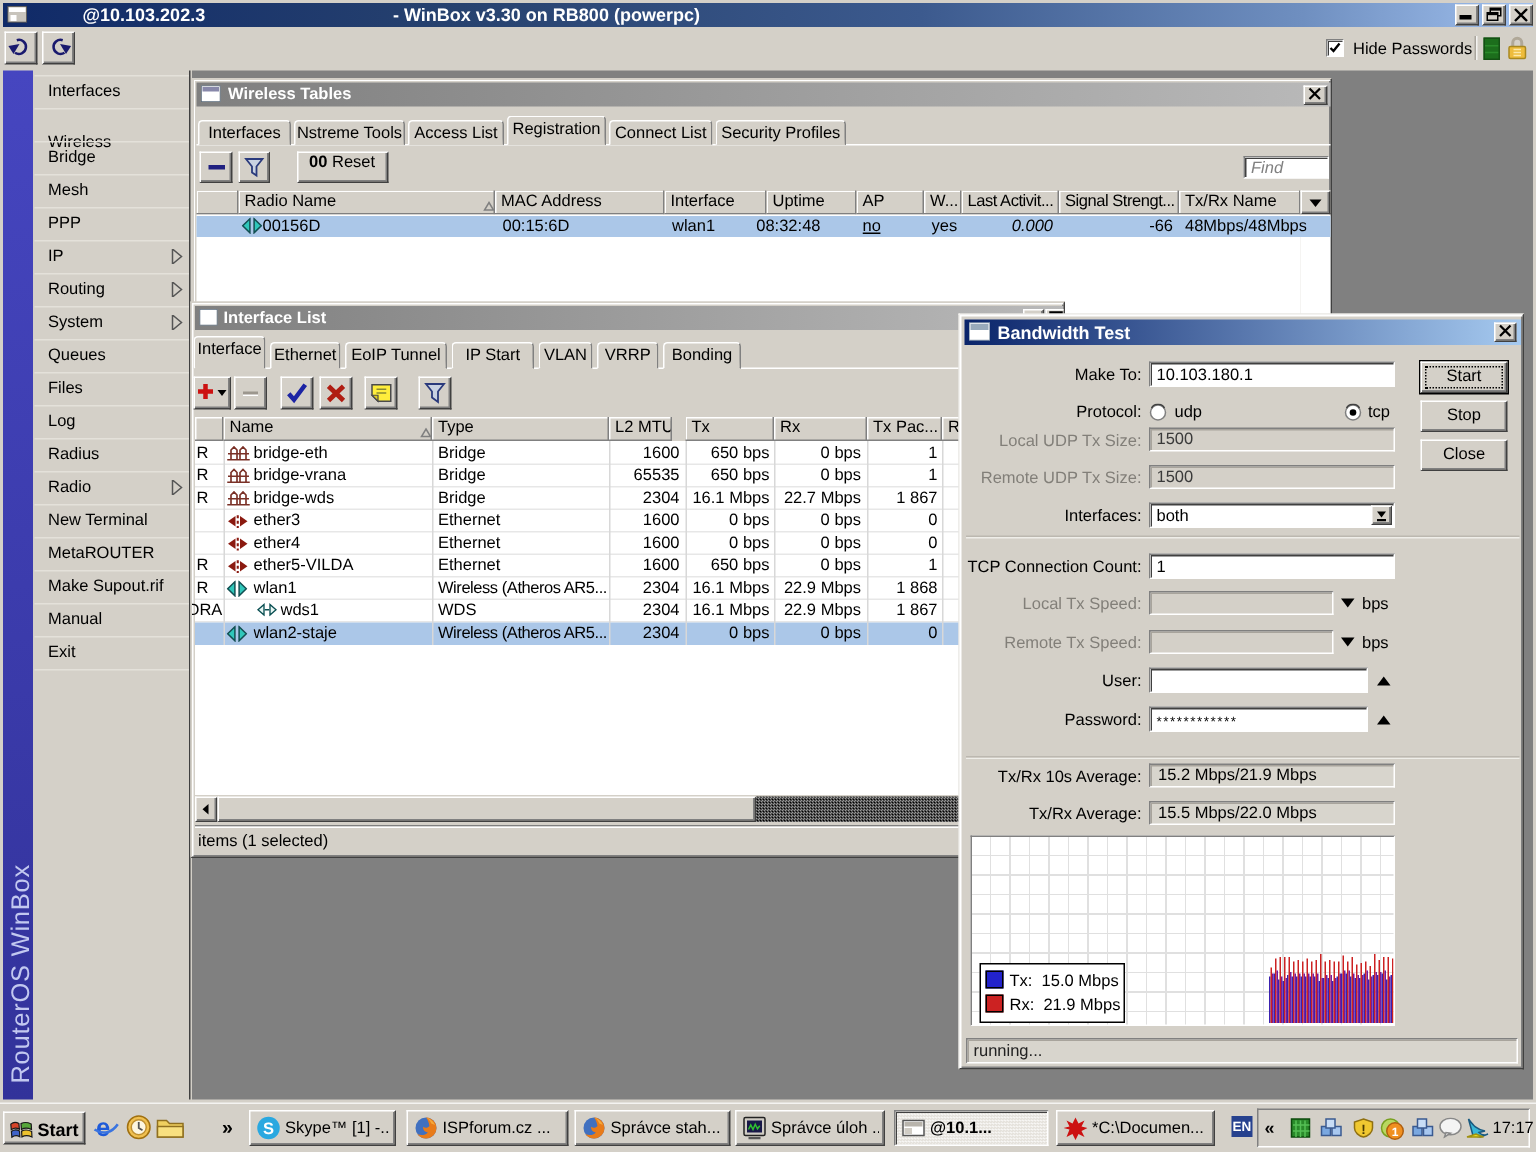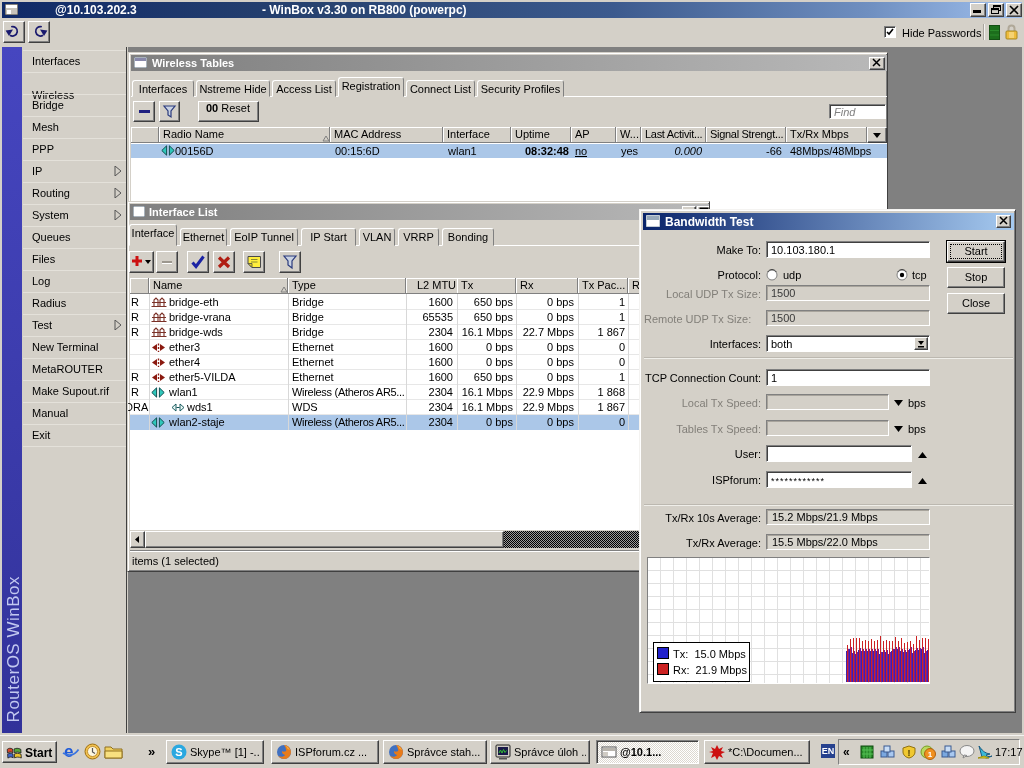--- a/index.html
+++ b/index.html
@@ -123,21 +123,21 @@
         <path d="M1 0 L7 5 L1 10 Z" fill="#d4d0c8" stroke="#555" stroke-width="1"></path>
       </svg></div>
 <div class="abs" style="left:32px;top:231px;width:90px;">Queues</div>
 <div class="abs" style="left:23px;top:248px;width:103px;height:1px;background:#e4e1da;"></div>
 <div class="abs" style="left:32px;top:253px;width:90px;">Files</div>
 <div class="abs" style="left:23px;top:270px;width:103px;height:1px;background:#e4e1da;"></div>
 <div class="abs" style="left:32px;top:275px;width:90px;">Log</div>
 <div class="abs" style="left:23px;top:292px;width:103px;height:1px;background:#e4e1da;"></div>
 <div class="abs" style="left:32px;top:297px;width:90px;">Radius</div>
 <div class="abs" style="left:23px;top:314px;width:103px;height:1px;background:#e4e1da;"></div>
-<div class="abs" style="left:32px;top:319px;width:90px;">Test</div>
+<div class="abs" style="left:32px;top:319px;width:90px;">Radio</div>
 <div class="abs" style="left:23px;top:336px;width:103px;height:1px;background:#e4e1da;"></div>
 <div class="abs" style="left:114px;top:320px;"><svg width="8" height="10">
         <path d="M1 0 L7 5 L1 10 Z" fill="#d4d0c8" stroke="#555" stroke-width="1"></path>
       </svg></div>
 <div class="abs" style="left:32px;top:341px;width:90px;">New Terminal</div>
 <div class="abs" style="left:23px;top:358px;width:103px;height:1px;background:#e4e1da;"></div>
 <div class="abs" style="left:32px;top:363px;width:90px;">MetaROUTER</div>
 <div class="abs" style="left:23px;top:380px;width:103px;height:1px;background:#e4e1da;"></div>
 <div class="abs" style="left:32px;top:385px;width:90px;">Make Supout.rif</div>
 <div class="abs" style="left:23px;top:402px;width:103px;height:1px;background:#e4e1da;"></div>
@@ -153,21 +153,21 @@
 <div class="abs" style="left:5px;top:4px;"><svg width="13" height="11">
           <rect width="13" height="11" fill="#fff" stroke="#567"></rect>
           <rect x="1" y="1" width="11" height="3" fill="#88a"></rect>
         </svg></div>
 <div class="abs ttl" style="left:23px;top:4px;">Wireless Tables</div>
 <div class="abs raised" style="left:740px;top:4px;width:16px;height:13px;"><svg width="14" height="11">
           <path d="M3 1 L10 8 M10 1 L3 8" stroke="#000" stroke-width="1.5"></path>
         </svg></div>
 <div class="abs" style="left:2px;top:43px;width:756px;height:1px;background:#ffffff;"></div>
 <div class="tab" style="left:3px;top:27px;width:62px;height:17px;">Interfaces</div>
-<div class="tab" style="left:67px;top:27px;width:74px;height:17px;">Nstreme Hide</div>
+<div class="tab" style="left:67px;top:27px;width:74px;height:17px;">Nstreme Tools</div>
 <div class="tab" style="left:143px;top:27px;width:64px;height:17px;">Access List</div>
 <div class="tab" style="left:209px;top:24px;width:66px;height:20px;border-bottom-color:#d4d0c8;z-index:3;">Registration</div>
 <div class="tab" style="left:277px;top:27px;width:69px;height:17px;">Connect List</div>
 <div class="tab" style="left:348px;top:27px;width:87px;height:17px;">Security Profiles</div>
 <div class="abs raised" style="left:4px;top:48px;width:22px;height:21px;">
         <div style="margin:8px 0 0 5px;width:11px;height:3px;background:#202080;"></div>
       </div>
 <div class="abs raised" style="left:30px;top:48px;width:21px;height:21px;"><svg width="19" height="19">
           <path d="M4 4 H15 L11 9 V15 L8 13 V9 Z" fill="#c9d2e2" stroke="#2a3a7c" stroke-width="1.2"></path>
         </svg></div>
@@ -175,38 +175,38 @@
 <div class="abs sunk" style="left:700px;top:51px;width:57px;height:15px;color:#808080;font-style:italic;padding:1px 0 0 4px;">Find</div>
 <div class="th" style="left:2px;top:74px;width:28px;"></div>
 <div class="th" style="left:30px;top:74px;width:171px;">Radio Name</div>
 <div class="th" style="left:201px;top:74px;width:113px;">MAC Address</div>
 <div class="th" style="left:314px;top:74px;width:68px;">Interface</div>
 <div class="th" style="left:382px;top:74px;width:60px;">Uptime</div>
 <div class="th" style="left:442px;top:74px;width:45px;">AP</div>
 <div class="th" style="left:487px;top:74px;width:25px;">W...</div>
 <div class="th" style="left:512px;top:74px;width:65px;letter-spacing:-0.3px;">Last Activit...</div>
 <div class="th" style="left:577px;top:74px;width:80px;letter-spacing:-0.3px;">Signal Strengt...</div>
-<div class="th" style="left:657px;top:74px;width:81px;">Tx/Rx Mbps</div>
+<div class="th" style="left:657px;top:74px;width:81px;">Tx/Rx Name</div>
 <div class="abs" style="left:193px;top:79px;"><svg width="8" height="7">
           <path d="M4 1 L7 6 H1 Z" fill="none" stroke="#808080"></path>
         </svg></div>
 <div class="abs raised" style="left:738px;top:74px;width:20px;height:16px;"><svg width="18" height="14">
           <path d="M5 5 L9 10 L13 5 Z" fill="#000"></path>
         </svg></div>
 <div class="abs" style="left:2px;top:90px;width:736px;height:416px;background:#fff;"></div>
 <div class="abs" style="left:738px;top:90px;width:20px;height:416px;background:#fff;"></div>
 <div class="abs" style="left:2px;top:91px;width:756px;height:14px;background:#abc7e8;"></div>
 <div class="abs" style="left:32px;top:92px;"><svg width="14" height="11">
           <path d="M5.6 0.8 L0.8 5.5 L5.6 10.2 Z" fill="#2fc7ba" stroke="#134f52" stroke-width="1"></path>
           <path d="M8.4 0.8 L13.2 5.5 L8.4 10.2 Z" fill="#2fc7ba" stroke="#134f52" stroke-width="1"></path>
         </svg></div>
 <div class="cell" style="left:46px;top:92px;">00156D</div>
 <div class="cell" style="left:206px;top:92px;">00:15:6D</div>
 <div class="cell" style="left:319px;top:92px;">wlan1</div>
-<div class="cell num" style="left:382px;top:92px;width:58px;font-weight:bold;">08:32:48</div>
+<div class="cell num" style="left:360px;top:92px;width:58px;">08:32:48</div>
 <div class="cell" style="left:446px;top:92px;text-decoration:underline;">no</div>
 <div class="cell" style="left:492px;top:92px;">yes</div>
 <div class="cell num" style="left:512px;top:92px;width:61px;font-style:italic;">0.000</div>
 <div class="cell num" style="left:577px;top:92px;width:76px;">-66</div>
 <div class="cell" style="left:661px;top:92px;">48Mbps/48Mbps</div>
     </div>
 
 <div id="il" class="abs winborder" style="left:127px;top:201px;width:583px;height:371px;overflow:hidden;">
       <div class="abs" style="left:2px;top:2px;width:579px;height:16px;background:linear-gradient(to right,#7f7f7f,#b9b9b9);"></div>
 <div class="abs" style="left:5px;top:4px;"><svg width="12" height="11">
@@ -245,21 +245,21 @@
           <path d="M4 4.5 H16.5 V15.5 H8 L4 11.5 Z" fill="#ffee3c" stroke="#4a4a4a" stroke-width="1"></path>
           <path d="M4 11.5 H8 V15.5 Z" fill="#e0ce20" stroke="#4a4a4a" stroke-width="0.8"></path>
           <path d="M7 7.5 H13.5 M7 10 H13.5" stroke="#8a8a30" stroke-width="1"></path>
         </svg></div>
 <div class="abs raised" style="left:151px;top:49px;width:22px;height:22px;"><svg width="20" height="20">
           <path d="M4 4 H16 L12 9 V16 L8 13 V9 Z" fill="#c9d2e2" stroke="#2a3a7c" stroke-width="1.2"></path>
         </svg></div>
 <div class="th" style="left:2px;top:76px;width:19px;"></div>
 <div class="th" style="left:21px;top:76px;width:139px;">Name</div>
 <div class="th" style="left:160px;top:76px;width:118px;">Type</div>
-<div class="th" style="left:278px;top:76px;width:58px;text-align:center;">L2 MTU</div>
+<div class="th" style="left:278px;top:76px;width:42px;text-align:center;">L2 MTU</div>
 <div class="th" style="left:329px;top:76px;width:59px;">Tx</div>
 <div class="th" style="left:388px;top:76px;width:62px;">Rx</div>
 <div class="th" style="left:450px;top:76px;width:50px;">Tx Pac...</div>
 <div class="th" style="left:500px;top:76px;width:81px;">R</div>
 <div class="abs" style="left:152px;top:81px;"><svg width="8" height="7">
           <path d="M4 1 L7 6 H1 Z" fill="none" stroke="#808080"></path>
         </svg></div>
 <div class="abs" style="left:2px;top:92px;width:579px;height:236px;background:#fff;"></div>
 <div class="cell" style="left:3px;top:94px;width:18px;">R</div>
 <div class="abs" style="left:23px;top:95px;"><svg width="16" height="11">
@@ -407,49 +407,49 @@
         </svg></div>
 <div class="abs" style="left:143px;top:59px;">udp</div>
 <div class="abs" style="left:256px;top:59px;"><svg width="12" height="12">
           <circle cx="6" cy="6" r="5" fill="#fff" stroke="#808080"></circle>
           <path d="M1.7 3 A5 5 0 0 1 10.3 3" fill="none" stroke="#404040"></path>
           <circle cx="6" cy="6" r="2.2" fill="#000"></circle>
         </svg></div>
 <div class="abs" style="left:272px;top:59px;">tcp</div>
 <div class="abs" style="left:4px;top:78px;width:117px;text-align:right;color:#827f79;">Local UDP Tx Size:</div>
 <div class="abs sunkg" style="left:126px;top:75px;width:164px;height:16px;padding:1px 0 0 4px;color:#3a3a3a;">1500</div>
-<div class="abs" style="left:4px;top:103px;width:117px;color:#827f79;">Remote UDP Tx Size:</div>
+<div class="abs" style="left:4px;top:103px;width:117px;text-align:right;color:#827f79;">Remote UDP Tx Size:</div>
 <div class="abs sunkg" style="left:126px;top:100px;width:164px;height:16px;padding:1px 0 0 4px;color:#3a3a3a;">1500</div>
 <div class="abs" style="left:4px;top:128px;width:117px;text-align:right;color:#000;">Interfaces:</div>
 <div class="abs sunk" style="left:126px;top:125px;width:164px;height:17px;padding:2px 0 0 4px;">both</div>
 <div class="abs raised" style="left:274px;top:127px;width:14px;height:13px;"><svg width="12" height="11">
           <path d="M3 3 L6 7 L9 3 Z" fill="#000"></path>
           <rect x="3" y="8" width="6" height="1.5" fill="#000"></rect>
         </svg></div>
 <div class="gline" style="left:4px;top:147px;width:369px;"></div>
 <div class="abs" style="left:4px;top:162px;width:117px;text-align:right;color:#000;">TCP Connection Count:</div>
 <div class="abs sunk" style="left:126px;top:159px;width:164px;height:17px;padding:2px 0 0 4px;">1</div>
 <div class="abs" style="left:4px;top:187px;width:117px;text-align:right;color:#827f79;">Local Tx Speed:</div>
 <div class="abs sunkg" style="left:126px;top:184px;width:123px;height:16px;"></div>
 <div class="abs" style="left:253px;top:188px;"><svg width="11" height="9">
           <path d="M1 1 L10 1 L5.5 7 Z" fill="#000"></path>
         </svg></div>
 <div class="abs" style="left:268px;top:187px;">bps</div>
-<div class="abs" style="left:4px;top:213px;width:117px;text-align:right;color:#827f79;">Tables Tx Speed:</div>
+<div class="abs" style="left:4px;top:213px;width:117px;text-align:right;color:#827f79;">Remote Tx Speed:</div>
 <div class="abs sunkg" style="left:126px;top:210px;width:123px;height:16px;"></div>
 <div class="abs" style="left:253px;top:214px;"><svg width="11" height="9">
           <path d="M1 1 L10 1 L5.5 7 Z" fill="#000"></path>
         </svg></div>
 <div class="abs" style="left:268px;top:213px;">bps</div>
 <div class="abs" style="left:4px;top:238px;width:117px;text-align:right;color:#000;">User:</div>
 <div class="abs sunk" style="left:126px;top:235px;width:146px;height:17px;"></div>
 <div class="abs" style="left:277px;top:240px;"><svg width="11" height="9">
           <path d="M1 7 L10 7 L5.5 1 Z" fill="#000"></path>
         </svg></div>
-<div class="abs" style="left:4px;top:264px;width:117px;text-align:right;color:#000;">ISPforum:</div>
+<div class="abs" style="left:4px;top:264px;width:117px;text-align:right;color:#000;">Password:</div>
 <div class="abs sunk" style="left:126px;top:261px;width:146px;height:17px;padding:4px 0 0 4px;font-size:9px;letter-spacing:1px;">************</div>
 <div class="abs" style="left:277px;top:266px;"><svg width="11" height="9">
           <path d="M1 7 L10 7 L5.5 1 Z" fill="#000"></path>
         </svg></div>
 <div class="gline" style="left:4px;top:294px;width:369px;"></div>
 <div class="abs" style="left:4px;top:302px;width:117px;text-align:right;color:#000;">Tx/Rx 10s Average:</div>
 <div class="abs sunkg" style="left:126px;top:299px;width:164px;height:16px;padding:1px 0 0 5px;background:#d8d5cd;">15.2 Mbps/21.9 Mbps</div>
 <div class="abs" style="left:4px;top:327px;width:117px;text-align:right;color:#000;">Tx/Rx Average:</div>
 <div class="abs sunkg" style="left:126px;top:324px;width:164px;height:16px;padding:1px 0 0 5px;background:#d8d5cd;">15.5 Mbps/22.0 Mbps</div>
 <div class="abs raised" style="left:307px;top:31px;width:58px;height:21px;text-align:center;padding-top:3px;outline:1px dotted #000;outline-offset:-4px;box-shadow: inset -1px -1px 0 #808080, 0 0 0 1px #000;">Start</div>
@@ -541,20 +541,21 @@
           <rect x="278" y="93" width="1" height="31" fill="#7a1a9a"></rect>
           <rect x="279" y="92" width="1" height="32" fill="#3a22b0"></rect>
           <rect x="280" y="81" width="1" height="43" fill="#cc2222"></rect>
           <rect x="281" y="90" width="1" height="34" fill="#7a1a9a"></rect>
         </svg></div>
 <div class="abs" style="left:13px;top:432px;width:97px;height:40px;background:#fff;border:1px solid #000;"></div>
 <div class="abs" style="left:17px;top:437px;width:12px;height:12px;background:#2222cc;border:1px solid #000;"></div>
 <div class="abs" style="left:33px;top:438px;">Tx:&nbsp;&nbsp;15.0 Mbps</div>
 <div class="abs" style="left:17px;top:453px;width:12px;height:12px;background:#cc2222;border:1px solid #000;"></div>
 <div class="abs" style="left:33px;top:454px;">Rx:&nbsp;&nbsp;21.9 Mbps</div>
+<div class="abs sunkg" style="left:4px;top:482px;width:368px;height:17px;background:#d8d5cd;padding:2px 0 0 4px;color:#222;">running...</div>
     </div>
 
 <div class="abs" style="left:0;top:735px;width:1024px;height:33px;background:#d4d0c8;border-top:1px solid #f4f3f1;"></div>
 <div class="abs raised" style="left:2px;top:741px;width:55px;height:22px;">
 <svg class="abs" style="left:3px;top:3px;" width="17" height="16" viewBox="0 0 17 16">
 <path d="M1.2 4.4 C2.8 3 4.6 2.9 6.6 4 L6.9 7.8 C5 6.7 3.2 6.8 1.5 8.1 Z" fill="#d6452a" stroke="#1a1a1a" stroke-width="0.8"></path>
 <path d="M8 4.1 C10 3 12 3 14.8 4.3 L15 8 C12.4 6.8 10.4 6.8 8.3 7.9 Z" fill="#56a63a" stroke="#1a1a1a" stroke-width="0.8"></path>
 <path d="M1.6 9.3 C3.3 8 5.1 7.9 7 9 L7.2 12.8 C5.4 11.7 3.6 11.8 1.9 13.1 Z" fill="#3f63c8" stroke="#1a1a1a" stroke-width="0.8"></path>
 <path d="M8.4 9.1 C10.4 8 12.4 8 15.1 9.3 L15.3 13 C12.7 11.8 10.7 11.8 8.6 12.9 Z" fill="#ecc22e" stroke="#1a1a1a" stroke-width="0.8"></path>
 </svg>

